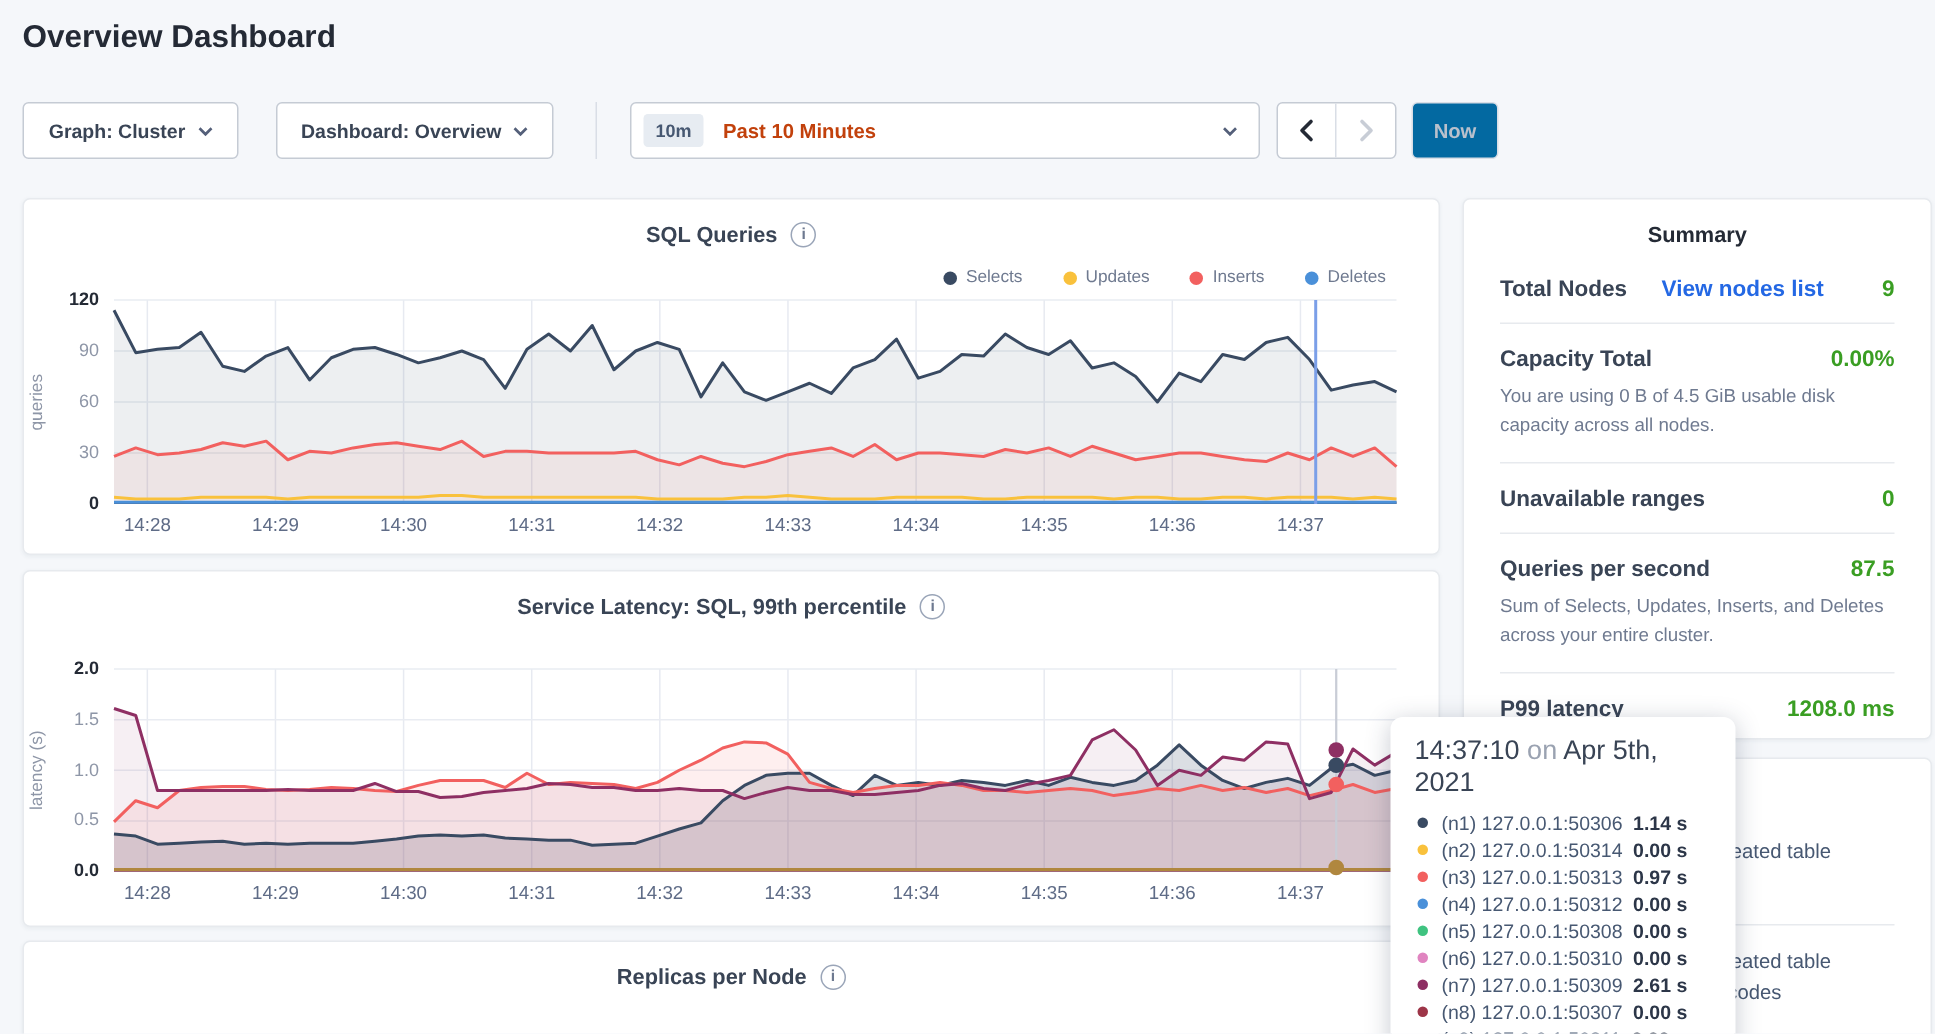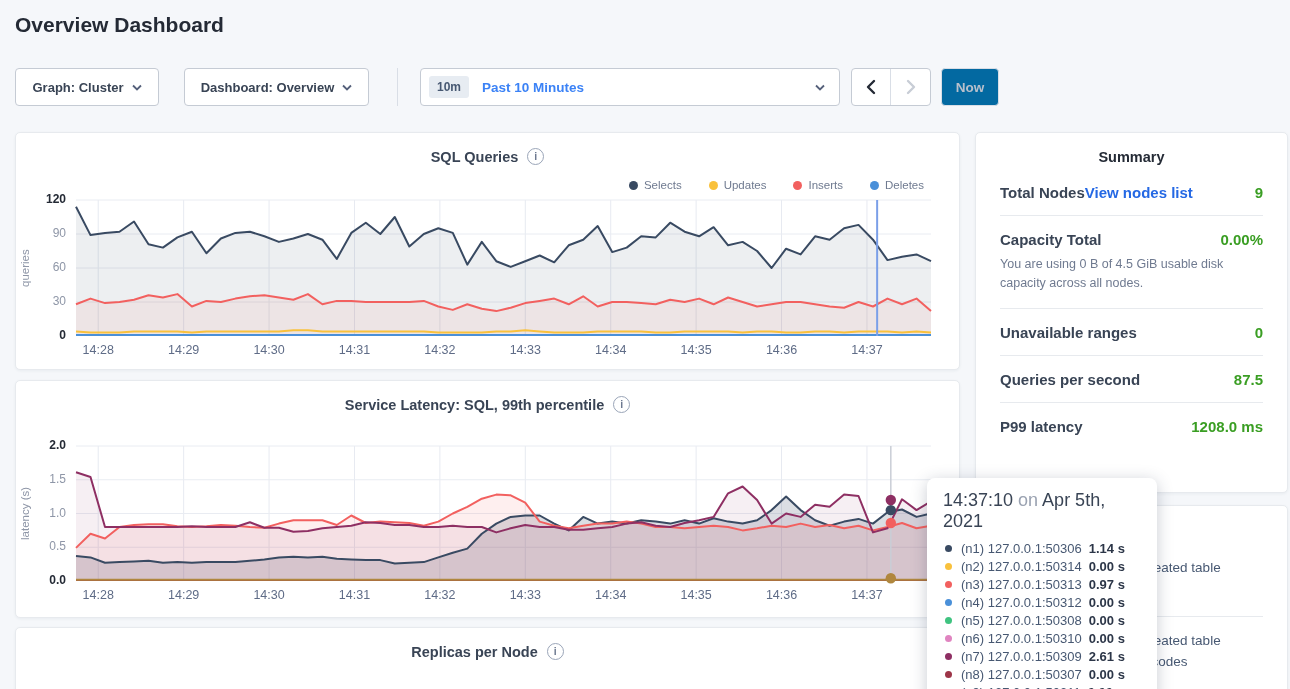--- a/index.html
+++ b/index.html
@@ -11,21 +11,21 @@
   .dd { position:absolute; top:68px; height:38px; background:#fff; border:1px solid #c5cbd4;
     border-radius:4px; display:flex; align-items:center; justify-content:center; gap:8px;
     font-size:13px; font-weight:bold; color:#394455; cursor:pointer; }
   .chev { width:10px; height:7px; }
   .chev polyline { fill:none; stroke:#55607a; stroke-width:1.8; }
   .vdiv { position:absolute; left:397px; top:68px; width:1px; height:38px; background:#d9dee6; }
   .timesel { position:absolute; left:420px; top:68px; width:420px; height:38px; background:#fff;
     border:1px solid #c5cbd4; border-radius:4px; display:flex; align-items:center; padding:0 14px 0 8px; cursor:pointer; }
   .tbadge { background:#e7ecf2; color:#475872; font-size:12px; font-weight:bold; padding:4px 8px;
     border-radius:3px; margin-right:13px; }
-  .tlabel { font-size:13.5px; font-weight:bold; color:#3b82f6; }
+  .tlabel { font-size:13.5px; font-weight:bold; color:#c2410c; }
   .timesel .chev { margin-left:auto; }
   .navgrp { position:absolute; left:851px; top:68px; width:80px; height:38px; background:#fff;
     border:1px solid #c5cbd4; border-radius:4px; display:flex; }
   .navbtn { width:40px; display:flex; align-items:center; justify-content:center; cursor:pointer; }
   .navbtn:first-child { border-right:1px solid #d9dee6; }
   .arrow { width:10px; height:16px; }
   .arrow polyline { fill:none; stroke-width:2.4; stroke-linecap:round; stroke-linejoin:round; }
   .now-btn { position:absolute; left:941px; top:68px; width:58px; height:38px; background:#0369a1;
     border:1px solid #d9dee6; border-radius:4px; color:#b9c0cc; font-weight:bold; font-size:13.5px;
     display:flex; align-items:center; justify-content:center; }
@@ -52,21 +52,21 @@
   .legend { position:absolute; right:35px; top:46px; display:flex; gap:27px; }
   .legend-item { display:flex; align-items:center; gap:6px; font-size:11.5px; color:#6f7a90; cursor:pointer; }
   .ldot { width:9px; height:9px; border-radius:50%; flex:none; }
 
   
   .sum-title { text-align:center; font-size:14.5px; font-weight:bold; color:#242a35; padding:16px 0 4px; }
   .srow { margin:0 24px; padding:15px 0 14px; border-bottom:1px solid #e7eaee; }
   .srow:last-child { border-bottom:none; }
   .srow-head { display:flex; align-items:baseline; }
   .slabel { font-weight:bold; color:#394455; font-size:15px; }
-  .slink { font-weight:bold; color:#2468e4; font-size:15px; margin-left:0; cursor:pointer; }
+  .slink { font-weight:bold; color:#2468e4; font-size:15px; margin-left:23px; cursor:pointer; }
   .sval { margin-left:auto; font-weight:bold; color:#3a9e23; font-size:15px; white-space:nowrap; }
   .sdesc { color:#6f7a90; font-size:12.5px; line-height:1.55; margin-top:7px; }
 
   
   .ev-title { text-align:center; font-size:14.5px; font-weight:bold; color:#242a35; padding:16px 0 6px; }
   .ev-item { margin:0 24px; padding:14px 0 16px; border-bottom:1px solid #e7eaee;
     font-size:13.5px; color:#475872; line-height:1.55; white-space:nowrap; }
   .ev-item:last-child { border-bottom:none; }
   .ev-item div { overflow:visible; }
 
@@ -271,20 +271,21 @@
     <div class="srow-head">
       <span class="slabel">Unavailable ranges</span>
       <span class="sval">0</span>
     </div>
   </div>
   <div class="srow">
     <div class="srow-head">
       <span class="slabel">Queries per second</span>
       <span class="sval">87.5</span>
     </div>
+    <div class="sdesc">Sum of Selects, Updates, Inserts, and Deletes across your entire cluster.</div>
   </div>
   <div class="srow">
     <div class="srow-head">
       <span class="slabel">P99 latency</span>
       <span class="sval">1208.0 ms</span>
     </div>
   </div>
 </aside>
 
 <aside class="card" style="left:975px;top:505px;width:313px;height:200px;">

